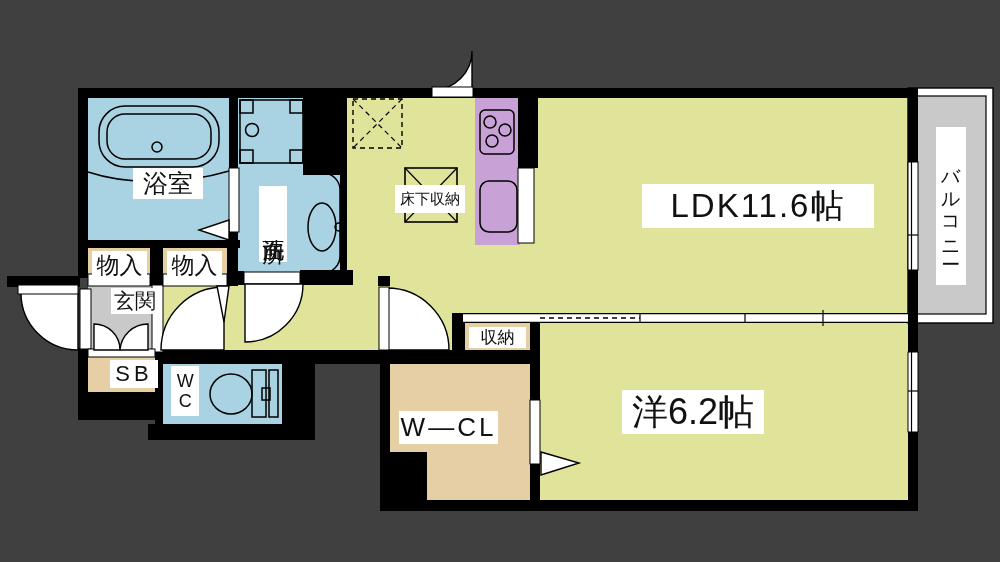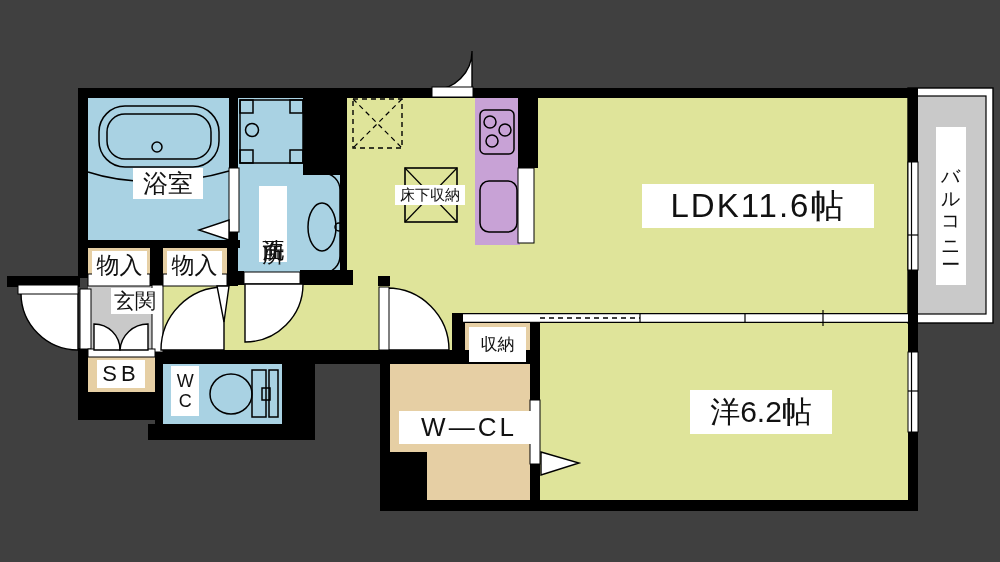--- a/index.html
+++ b/index.html
@@ -153,21 +153,21 @@
   <rect class="fix" x="252" y="370" width="14" height="47"></rect>
   <rect class="fix" x="269" y="370" width="9" height="47"></rect>
   <rect class="fix" x="262" y="388" width="8" height="12"></rect>
 </svg>
 
   <div class="lbl" style="left:133px;top:168px;width:70px;height:31px;font-size:25px;">浴室</div>
   <div class="lbl vert" style="left:259px;top:186px;width:28px;height:76px;font-size:22px;">洗面所</div>
   <div class="lbl" style="left:92px;top:251px;width:55px;height:30px;font-size:23px;">物入</div>
   <div class="lbl" style="left:167px;top:251px;width:55px;height:30px;font-size:23px;">物入</div>
   <div class="lbl" style="left:111px;top:288px;width:48px;height:26px;font-size:21px;">玄関</div>
-  <div class="lbl" style="left:97px;top:360px;width:48px;height:28px;font-size:22px;letter-spacing:4px;">SB</div>
+  <div class="lbl" style="left:110px;top:360px;width:48px;height:28px;font-size:22px;letter-spacing:4px;">SB</div>
   <div class="lbl vert" style="left:171px;top:366px;width:28px;height:50px;font-size:18px;letter-spacing:0;">WC</div>
-  <div class="lbl" style="left:395px;top:185px;width:70px;height:20px;font-size:15px;text-align:center;">床下収納</div>
+  <div class="lbl" style="left:395px;top:185px;width:70px;height:28px;font-size:15px;text-align:center;">床下収納</div>
   <div class="lbl" style="left:598px;top:184px;width:232px;height:44px;font-size:33px;letter-spacing:2px;margin-left:44px;">LDK11.6帖</div>
   <div class="lbl vert" style="left:936px;top:127px;width:30px;height:158px;font-size:19px;letter-spacing:3px;">バルコニー</div>
-  <div class="lbl" style="left:469px;top:327px;width:57px;height:35px;font-size:17px;">収納</div>
-  <div class="lbl" style="left:399px;top:411px;width:140px;height:33px;font-size:26px;letter-spacing:3px;">W—CL</div>
-  <div class="lbl" style="left:690px;top:390px;width:142px;height:44px;font-size:30px;">洋6.2帖</div>
+  <div class="lbl" style="left:469px;top:327px;width:57px;height:21px;font-size:17px;">収納</div>
+  <div class="lbl" style="left:399px;top:411px;width:99px;height:33px;font-size:26px;letter-spacing:3px;">W—CL</div>
+  <div class="lbl" style="left:622px;top:390px;width:142px;height:44px;font-size:36px;">洋6.2帖</div>
 </div>
 
 </body></html>

